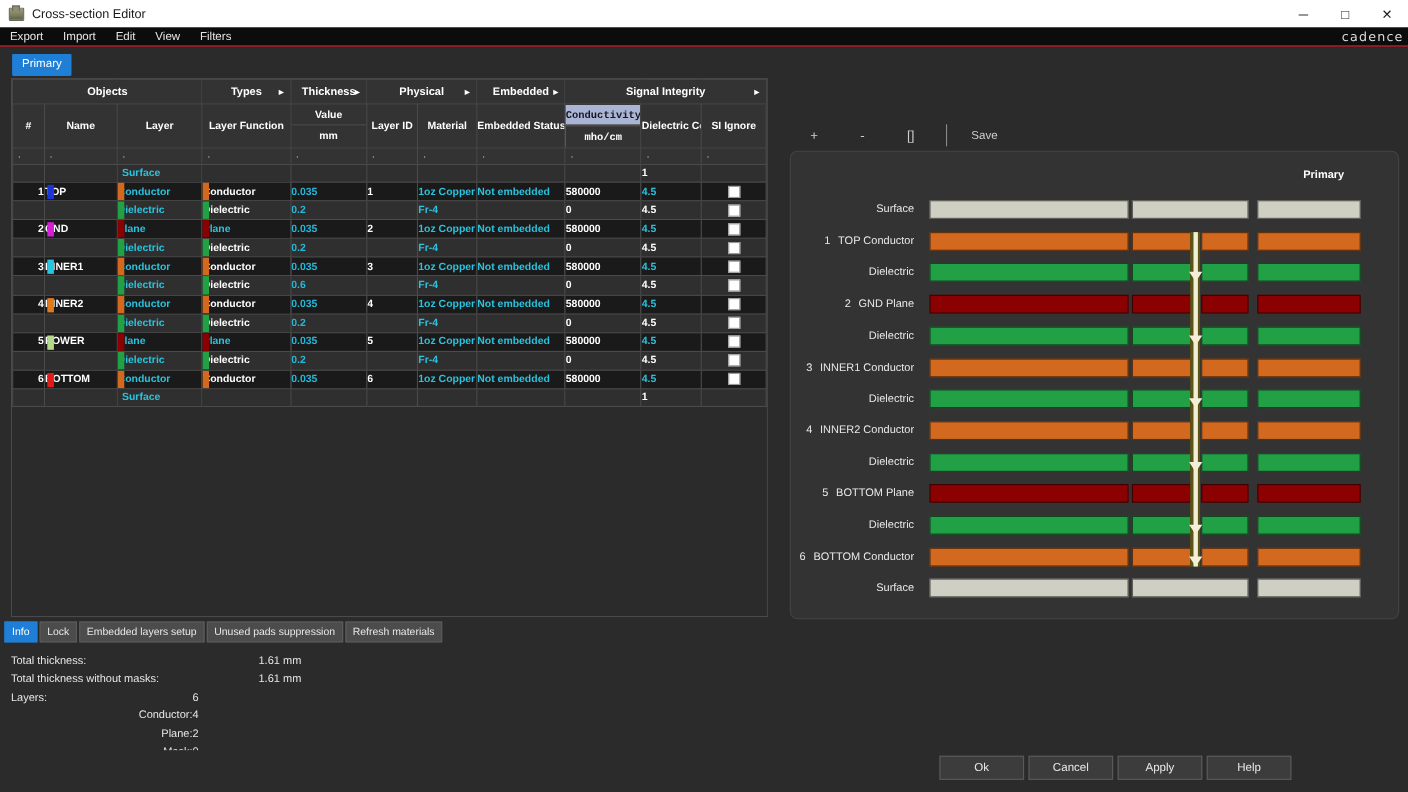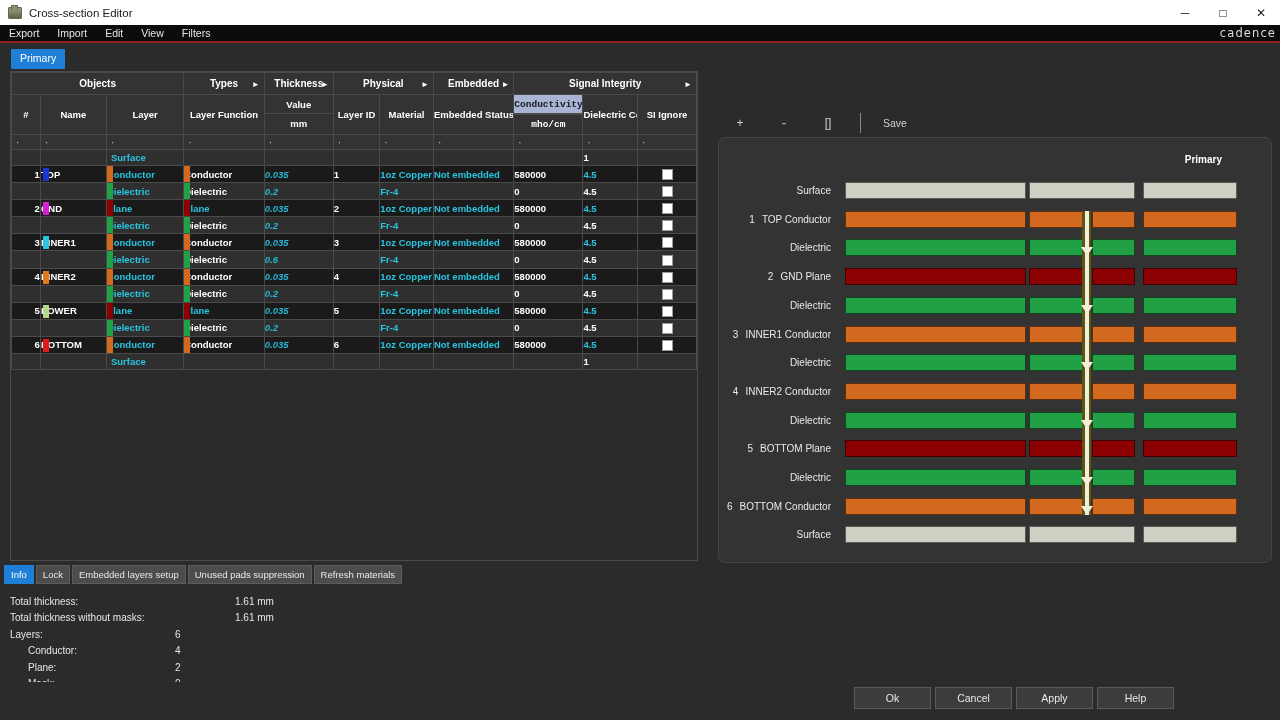--- a/index.html
+++ b/index.html
@@ -76,21 +76,21 @@
   th.sub.hl { background:#aab4d4; color:#16181f;font-family:Liberation Mono, monospace; }
   tr.filter td { background:#333333; height:15px; color:#cfcfcf; }
   tr.filter td .dot { display:inline-block; margin-left:4px; font-size:10px; line-height:13px; }
   td.pad { padding-left:4px; }
   tr.dr td { height:17.1px; }
   tr.dr.odd td { background:#1a1a1a; }
   tr.dr.even td { background:#2f2f2f; }
   tr.surf td { background:#2f2f2f; height:16px; }
   td.num { text-align:right; padding-right:5px; color:#ffffff; font-weight:bold; }
   .cyan { color:#29c4e0; font-weight:bold; }
-  .cyan2 { color:#25b8d8; font-weight:bold;font-style:italic; }
+  .cyan2 { color:#25b8d8; font-weight:bold; }
   .white { color:#ffffff; font-weight:bold; }
   .swatchcell { position:relative; padding-left:14px; font-weight:bold; color:#fff; }
   .swatch { position:absolute; left:2px; top:2px; width:6px; height:13px; }
   .barcell { position:relative; padding-left:11px; }
   .bar { position:absolute; left:0px; top:0px; width:6px; height:100%; }
   .hatch { background-image: repeating-linear-gradient(45deg, rgba(255,255,255,.12) 0 1px, transparent 1px 4px); }
   .cb {
     width:11px; height:11px; background:#ffffff; border:1px solid #9a9a9a;
     display:inline-block; vertical-align:middle;
   }
@@ -100,21 +100,21 @@
   
   #infotabs { position:absolute; left:4px; top:522px; display:flex; gap:2px; }
   .ibtn {
     font-size:9.5px; padding:3px 6px; background:#4c4c4c; color:#e8e8e8;
     border:1px solid #5c5c5c; line-height:11px;
   }
   .ibtn.active { background:#1f7fd6; border-color:#1f7fd6; color:#fff; }
   #infobody { position:absolute; left:10px; top:550px; font-size:10px; color:#e6e6e6; }
   #infobody .irow { height:16.5px; display:flex; align-items:center; }
   #infobody .lbl { width:165px; }
-  #infobody .lbl.ind { padding-left:18px; }
+  #infobody .lbl.ind { padding-left:18px;text-align:right; }
   #infobody .val { width:60px; }
   #infobody .valr { }
 
   
   #rtoolbar { position:absolute; left:718px; top:68px; width:554px; height:24px; display:flex; align-items:center; }
   .tbtn { width:44px; text-align:center; font-size:12px; color:#cfcfcf; }
   .tbsep { width:1px; height:20px; background:#8a8a8a; margin:0 22px 0 10px; }
   .tbtn.save { font-size:10.5px; width:auto; }
   #rpanel {
     position:absolute; left:718px; top:94px; width:554px; height:426px;

